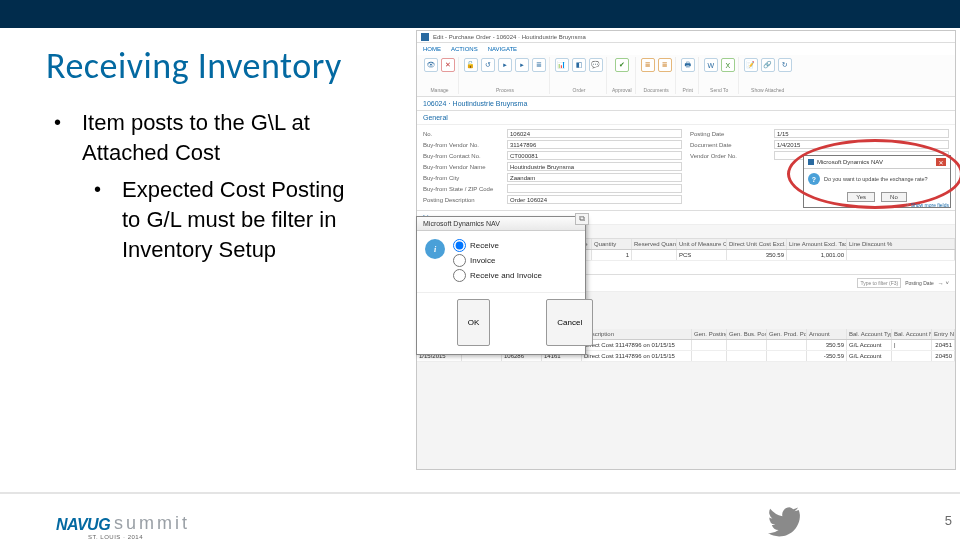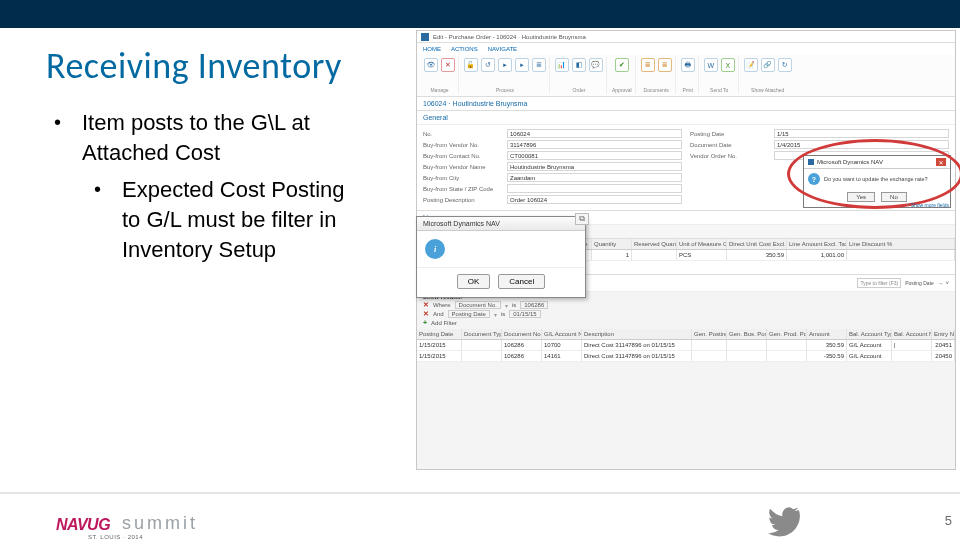--- a/index.html
+++ b/index.html
@@ -257,24 +257,25 @@
     display:flex; gap:4px; align-items:center;
     font-size:8px; color:#222; margin-bottom:2px;
   }
   .modal .mbtns {
     display:flex; justify-content:center; gap:8px;
     padding:6px 0 8px 0;
     border-top:1px solid #eee;
   }
   .modal button {
     font-size:8px;
-    padding:2px 10px;
+    padding:18px 10px;
     border:1px solid #999;
     background:#f4f4f4;
     border-radius:2px;
+    margin-left:48px;
   }
   .modal .close {
     position:absolute;
     right:-4px;
     top:-4px;
     width:14px;height:12px;
     background:#f4f4f4;
     border:1px solid #bbb;
     font-size:8px;
     display:flex;align-items:center;justify-content:center;
@@ -342,29 +343,29 @@
     bottom:6px;
     display:flex;
     align-items:flex-end;
     gap:4px;
   }
   .logo .navug {
     font-family:"Arial Black", Arial, sans-serif;
     font-style:italic;
     font-weight:900;
     font-size:16px;
-    color:#be185d;
+    color:#0369a1;
     letter-spacing:-0.5px;
   }
   .logo .summit {
     font-family:"Arial", sans-serif;
     font-size:18px;
     color:#9aa0a6;
     letter-spacing:3px;
-    margin-left:8px;
+    margin-left:0;
   }
   .logo .sub {
     position:absolute;
     left:32px;
     bottom:-6px;
     font-size:6px;
     color:#666;
     letter-spacing:0.5px;
   }
   .twitter {
@@ -663,20 +664,34 @@
       <div style="flex:1;text-align:right;">20450</div>
     </div>
 
   </div>
 
   <div class="modal">
     <div class="close">⧉</div>
     <div class="mtitle">Microsoft Dynamics NAV</div>
     <div class="mbody">
       <div class="micon">i</div>
+      <div class="opts">
+        <label>
+            <input type="radio" checked="" style="">
+            <span>Receive</span>
+          </label>
+        <label>
+            <input type="radio" style="">
+            <span>Invoice</span>
+          </label>
+        <label>
+            <input type="radio" style="">
+            <span>Receive and Invoice</span>
+          </label>
+      </div>
     </div>
     <div class="mbtns">
       <button>OK</button>
       <button>Cancel</button>
     </div>
   </div>
 
 </div>
 
 <div class="footer">

